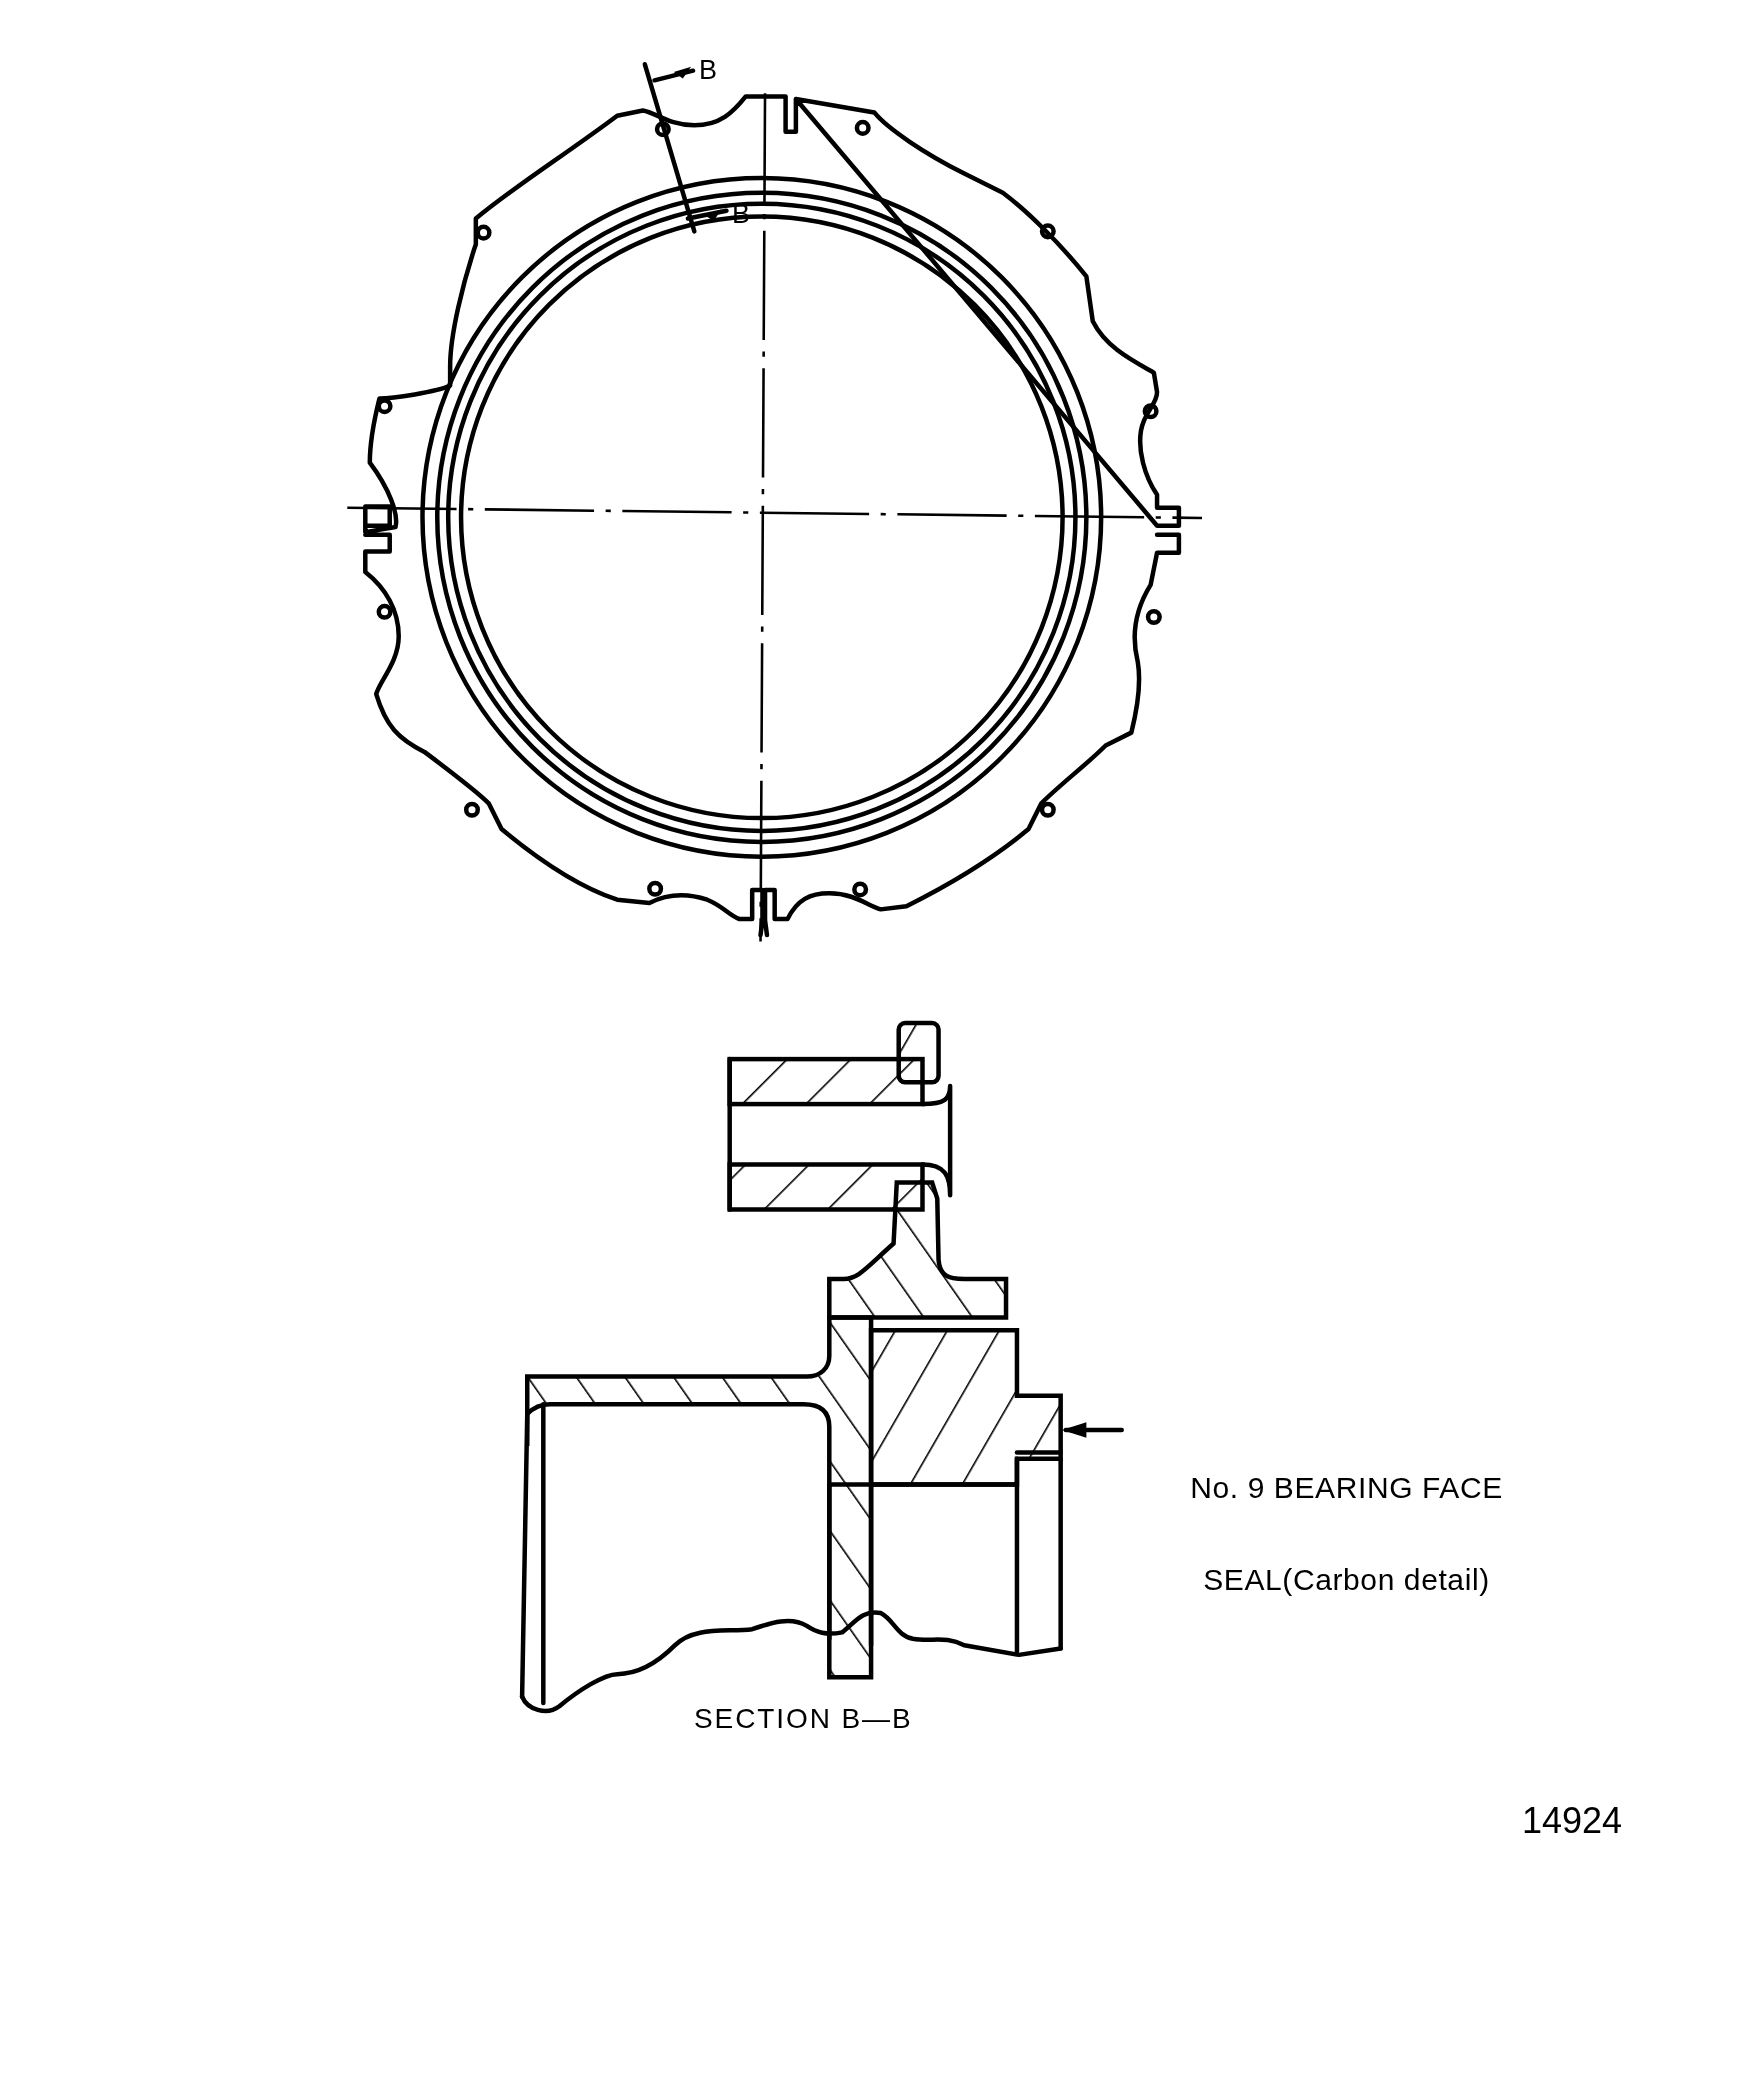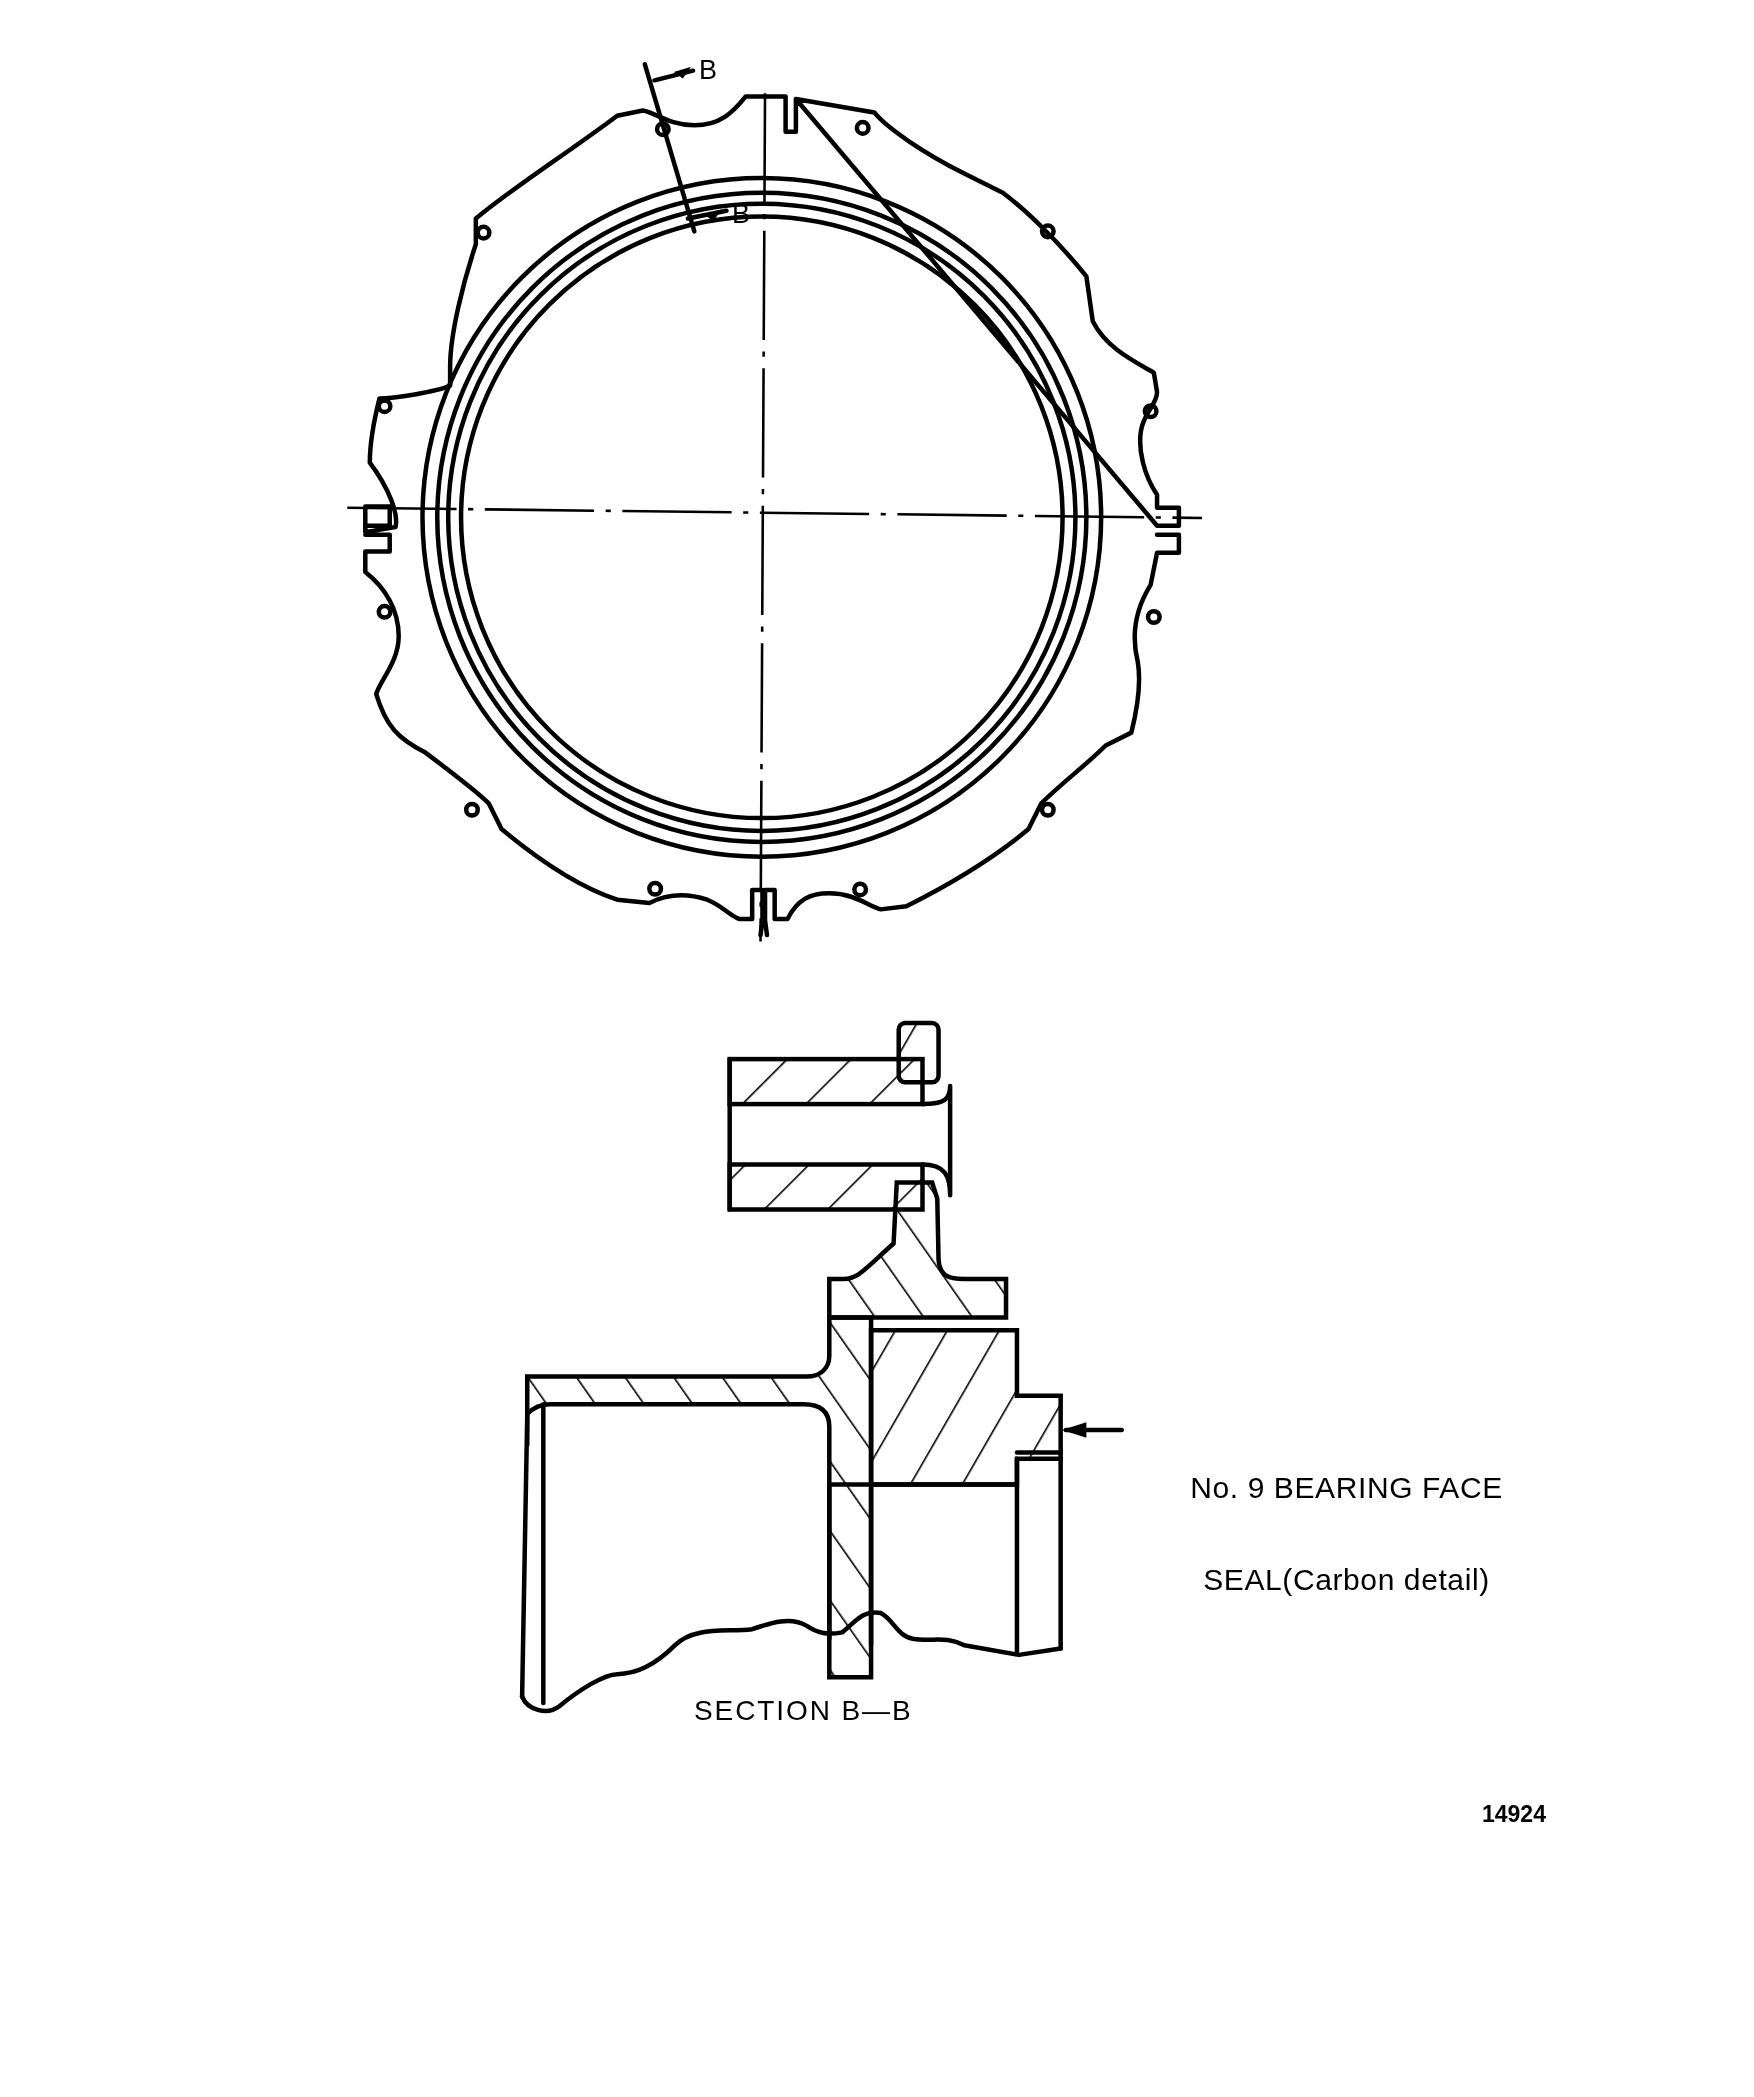--- a/index.html
+++ b/index.html
@@ -6,22 +6,22 @@
     body { width: 1755px; height: 2097px; position: relative; overflow: hidden; }
     svg { position: absolute; left: 0; top: 0; }
     .ln { fill: none; stroke: #000; stroke-width: 7; stroke-linejoin: round; stroke-linecap: round; }
     .ctr { fill: none; stroke: #000; stroke-width: 4; stroke-dasharray: 170 18 8 18; }
     .label {
       position: absolute; font-family: "Liberation Sans", sans-serif; color: #000;
       white-space: pre; line-height: 1;
     }
     .cut-letter { font-size: 27px; }
     .callout { font-size: 30px; text-align: center; letter-spacing: 0.6px; }
-    .section-title { font-size: 28px; letter-spacing: 1.9px; }
-    .fig-num { font-size: 23px; font-weight: bold; }
+    .section-title { font-size: 28px; letter-spacing: 1.9px; margin-top: 8px; }
+    .fig-num { font-size: 36px; font-weight: normal; margin-left: 40px; }
   </style>
 </head>
 <body>
 
 <svg width="1755" height="2097" viewBox="0 0 2730 3263">
   <defs>
     <pattern id="hatchA" patternUnits="userSpaceOnUse" width="70" height="70" patternTransform="rotate(45)">
       <line x1="0" y1="0" x2="0" y2="70" stroke="#000" stroke-width="5"></line>
     </pattern>
     <pattern id="hatchB" patternUnits="userSpaceOnUse" width="62" height="62" patternTransform="rotate(-35)">

